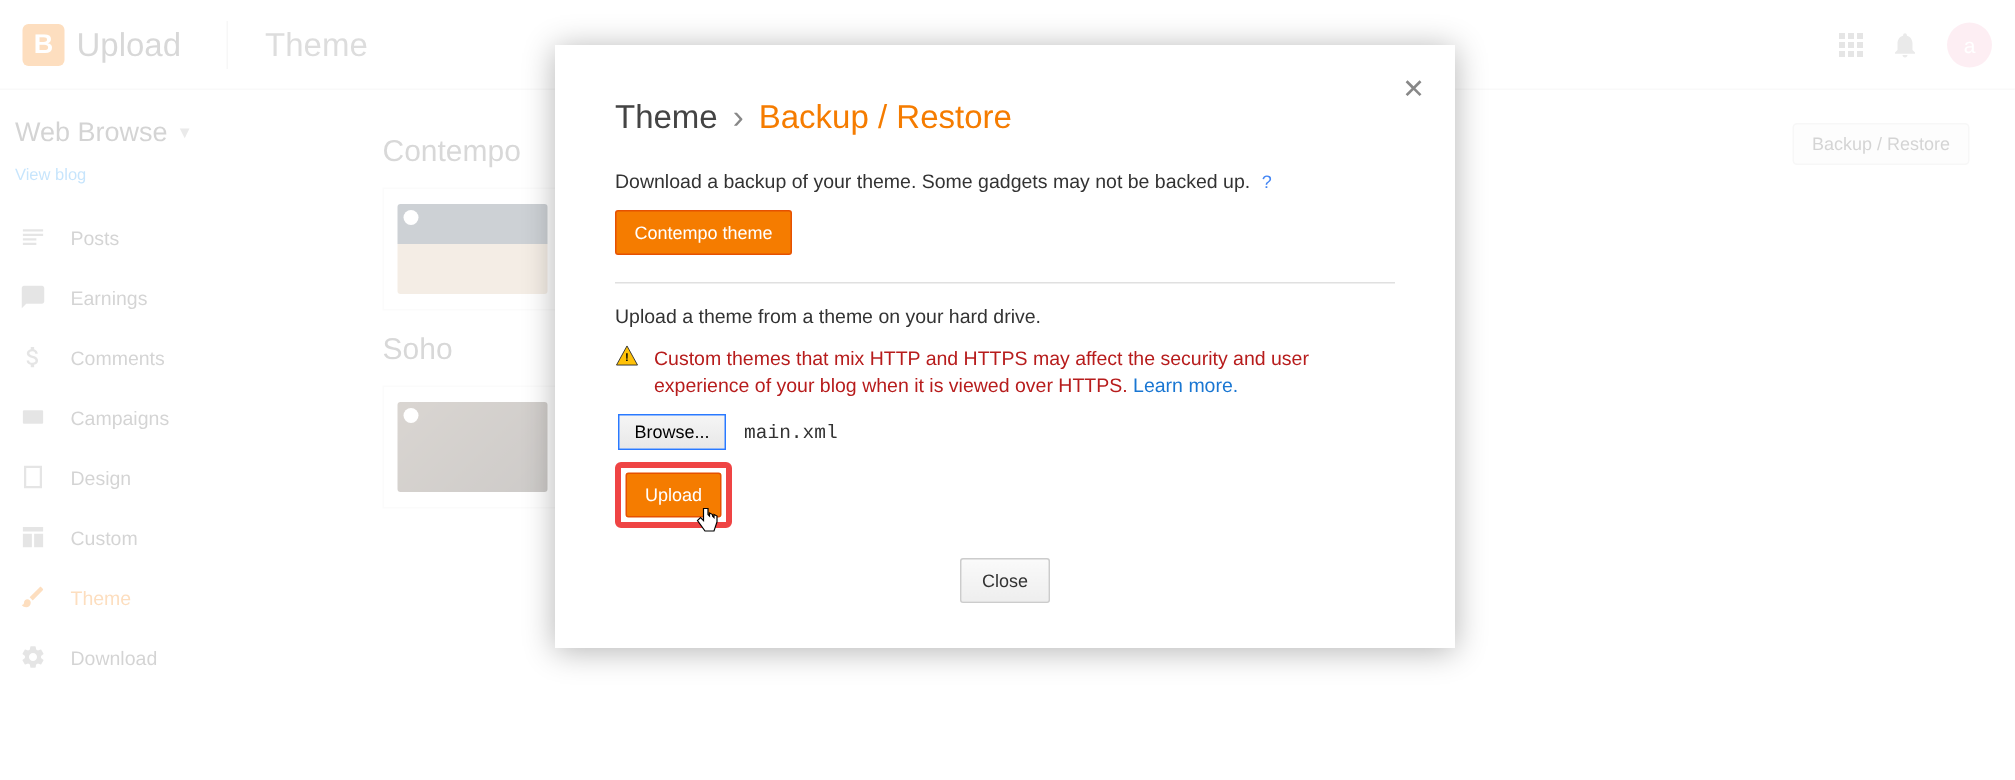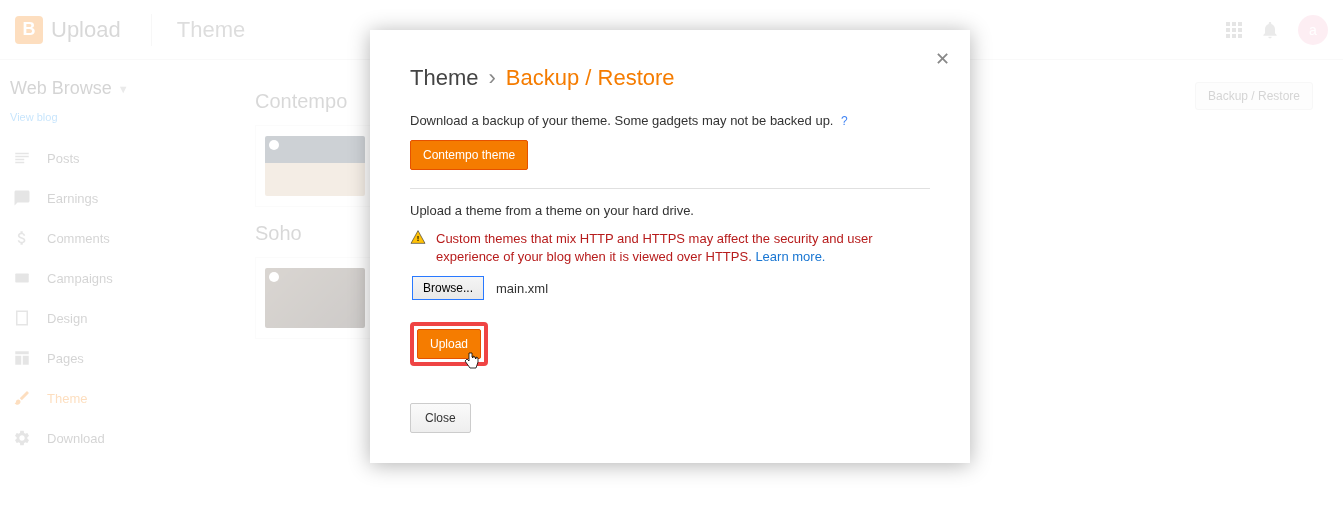--- a/index.html
+++ b/index.html
@@ -62,26 +62,26 @@
     .crumb-sep { color: #888; }
     .crumb-b { color: #f57c00; }
     .modal-text { font-size: 13px; color: #333; margin-bottom: 12px; }
     .help-icon { color: #4285f4; margin-left: 4px; font-size: 12px; }
     .orange-btn { background: #f57c00; border: 1px solid #e65100; color: #fff; padding: 7px 12px; font-size: 12px; border-radius: 2px; cursor: pointer; }
     .hr { border: none; border-top: 1px solid #e0e0e0; margin: 18px 0 14px; }
     .warn-row { display: flex; gap: 10px; margin-bottom: 10px; font-size: 13px; }
     .warn-tri { width: 16px; height: 14px; flex-shrink:0; }
     .warn-text { color: #b71c1c; line-height: 1.4; }
     .learn-link { color: #1976d2; }
-    .file-row { display: flex; align-items: center; gap: 12px; margin-bottom: 22px; margin-left: 2px; }
+    .file-row { display: flex; align-items: center; gap: 12px; margin-bottom: 8px; margin-left: 2px; }
     .browse-btn { background: linear-gradient(#f5f5f5,#e8e8e8); border: 1px solid #2979ff; padding: 4px 10px; font-size: 12px; cursor:pointer; }
-    .filename { font-size: 13px; color: #333; }
+    .filename { font-size: 13px; color: #333; font-family: Liberation Mono, monospace; }
     .upload-wrap { border: 4px solid #ef4444; border-radius: 4px; display: inline-block; padding: 3px; position: relative; }
     .cursor-hand { position:absolute; bottom:-8px; right:5px; width:16px; height:18px; }
-    .modal-footer { display: flex; justify-content: flex-start; margin-top: 37px; }
+    .modal-footer { display: flex; justify-content: center; margin-top: 20px; }
     .close-btn { background: linear-gradient(#fafafa,#eee); border:1px solid #ccc; padding: 7px 14px; font-size: 12px; border-radius: 2px; color:#333; cursor:pointer; }
   </style>
 </head>
 <body>
 
 <div class="header">
   <div class="logo-box">B</div>
   <div class="logo-text">Upload</div>
   <div class="divider-v"></div>
   <div class="page-name">Theme</div>
@@ -150,21 +150,21 @@
           </svg>
         </span>
         <span>Design</span>
       </div>
     <div class="nav-item">
         <span class="nav-icon">
           <svg width="18" height="18" viewBox="0 0 24 24" fill="#999">
             <path d="M3 3h18v4H3zm0 6h8v12H3zm10 0h8v12h-8z"></path>
           </svg>
         </span>
-        <span>Pages</span>
+        <span>Custom</span>
       </div>
     <div class="nav-item active">
         <span class="nav-icon">
           <svg width="18" height="18" viewBox="0 0 24 24" fill="#f57c00">
             <path d="M7 14c-1.66 0-3 1.34-3 3 0 1.31-1.16 2-2 2 .92 1.22 2.49 2 4 2 2.21 0 4-1.79 4-4 0-1.66-1.34-3-3-3zm13.71-9.37l-1.34-1.34c-.39-.39-1.02-.39-1.41 0L9 12.25 11.75 15l8.96-8.96c.39-.39.39-1.02 0-1.41z"></path>
           </svg>
         </span>
         <span>Theme</span>
       </div>
     <div class="nav-item">

